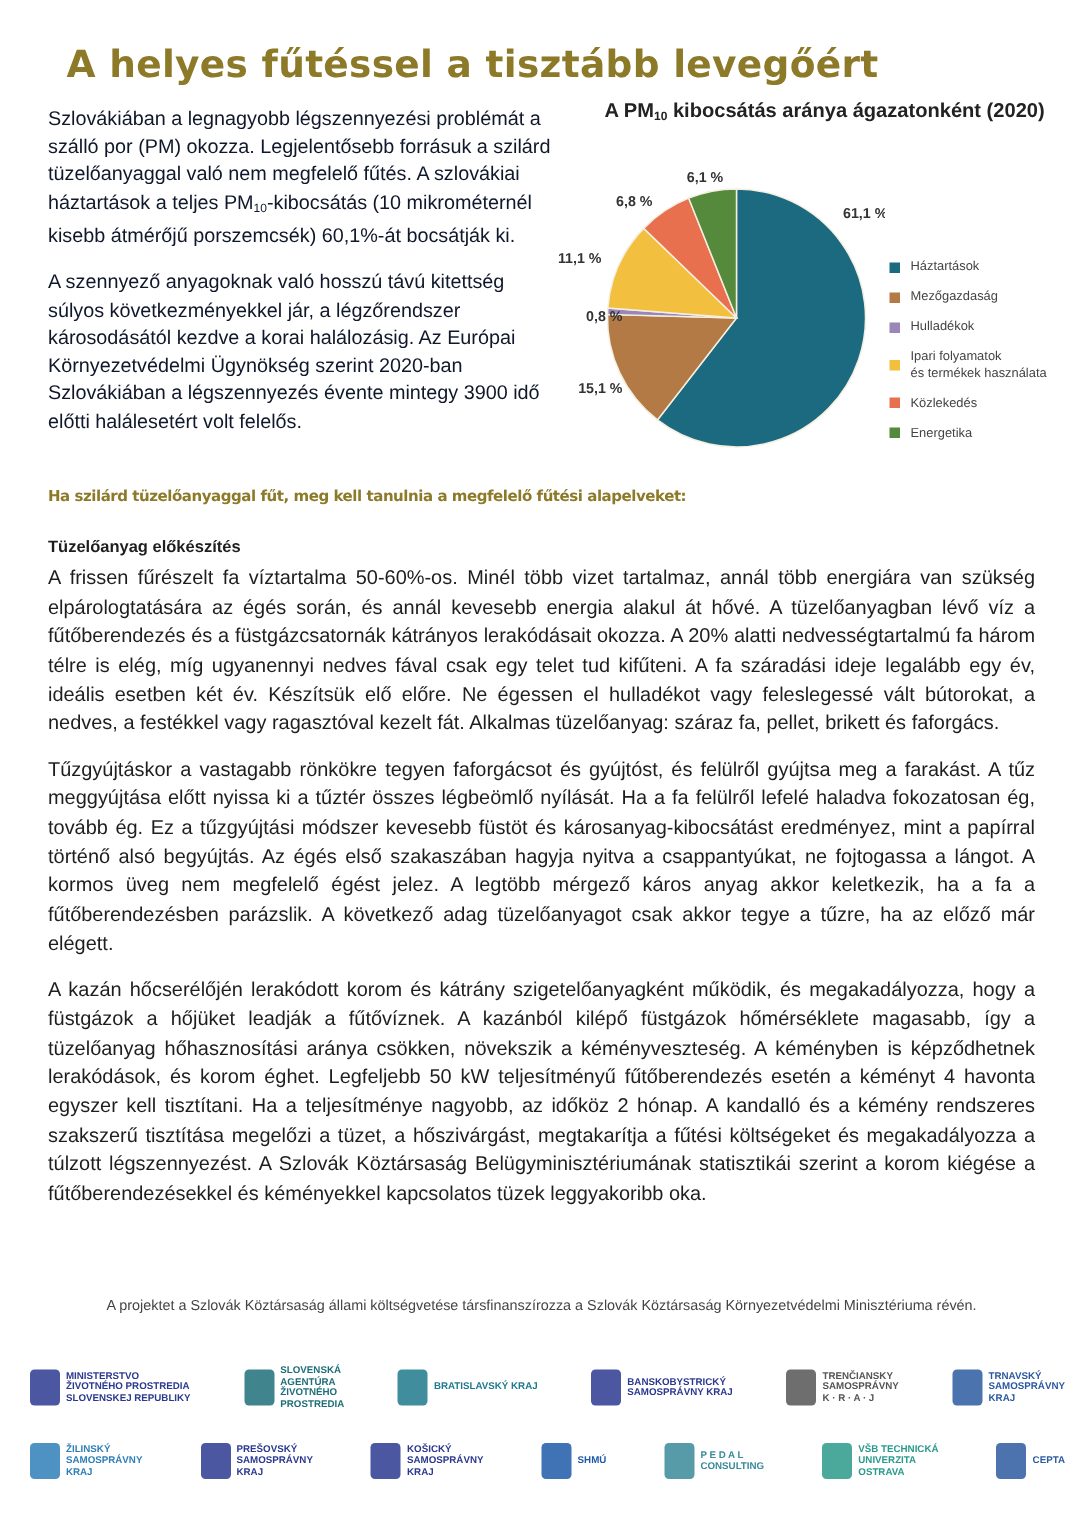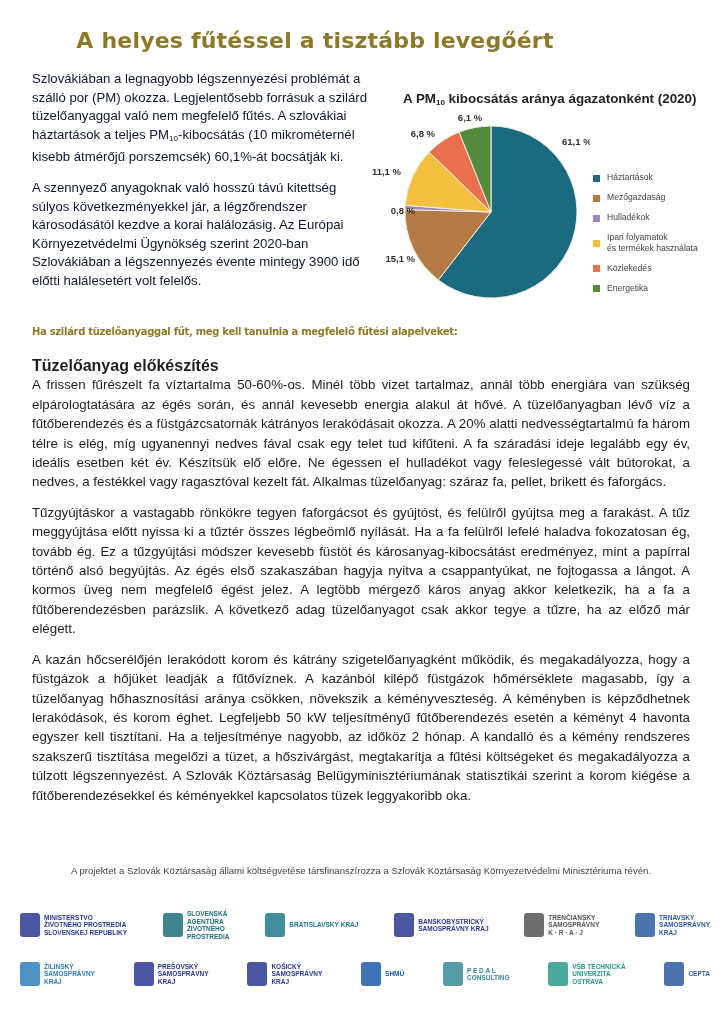--- a/index.html
+++ b/index.html
@@ -1,30 +1,30 @@
 <!DOCTYPE html>
 <html><head>
 <meta charset="utf-8">
 <style>
   html, body { margin:0; padding:0; background:#ffffff; }
   body { width:722px; height:1024px; position:relative; overflow:hidden; font-family:"Liberation Sans", sans-serif; color:#222; }
-  .title { position:absolute; top:28px; left:0; width:630px; text-align:center; font-family:"DejaVu Sans", sans-serif; font-weight:bold; font-size:22px; color:#8c7a28; letter-spacing:0.2px; }
+  .title { position:absolute; top:28px; left:0; width:630px; text-align:center; font-family:"DejaVu Sans", sans-serif; font-weight:bold; font-size:25px; color:#8c7a28; letter-spacing:0.2px; }
   .intro { position:absolute; left:32px; top:70px; width:340px; font-size:13.2px; line-height:18.6px; color:#0f172a; }
   .intro p { margin:0 0 12px 0; }
   sub { font-size:8px; vertical-align:-2px; }
-  .chart-title { position:absolute; left:403px; top:91px; font-weight:bold; font-size:13.4px; color:#222; white-space:nowrap; }
+  .chart-title { position:absolute; left:403px; top:66px; font-weight:bold; font-size:13.4px; color:#222; white-space:nowrap; }
   .chart-title sub { font-size:8px; }
   svg.pie { position:absolute; left:370px; top:100px; }
   .lbl { font-family:"Liberation Sans", sans-serif; font-size:9.5px; font-weight:bold; fill:#333; }
   .legend { position:absolute; left:593px; top:172px; width:130px; font-size:8.6px; color:#444; }
   .legend .item { display:flex; align-items:center; margin-bottom:9.5px; line-height:10.5px; }
   .legend .sw { width:7px; height:7px; margin-right:7px; margin-top:1.5px; flex:0 0 auto; }
   .section-heading { position:absolute; left:32px; top:326px; font-family:"DejaVu Sans", sans-serif; font-weight:bold; font-size:10px; color:#8c7a28; white-space:nowrap; letter-spacing:-0.3px; }
   .body { position:absolute; left:32px; top:356px; width:658px; font-size:13.3px; line-height:19.4px; color:#1e1e1e; }
-  .body h3 { margin:0; font-size:16px; font-weight:bold; color:#1e1e1e; }
+  .body h3 { margin:0; font-size:11px; font-weight:bold; color:#1e1e1e; }
   .body p { margin:0 0 11px 0; text-align:justify; }
   .footnote { position:absolute; top:861px; left:0; width:722px; text-align:center; font-size:9.6px; line-height:20px; color:#444; }
   .logos { position:absolute; left:20px; width:690px; display:flex; justify-content:space-between; align-items:center; }
   .logo { display:flex; align-items:center; gap:4px; font-size:6.5px; font-weight:bold; line-height:7.5px; }
 </style>
 </head>
 <body>
 
 <div class="title">A helyes fűtéssel a tisztább levegőért</div>
 

